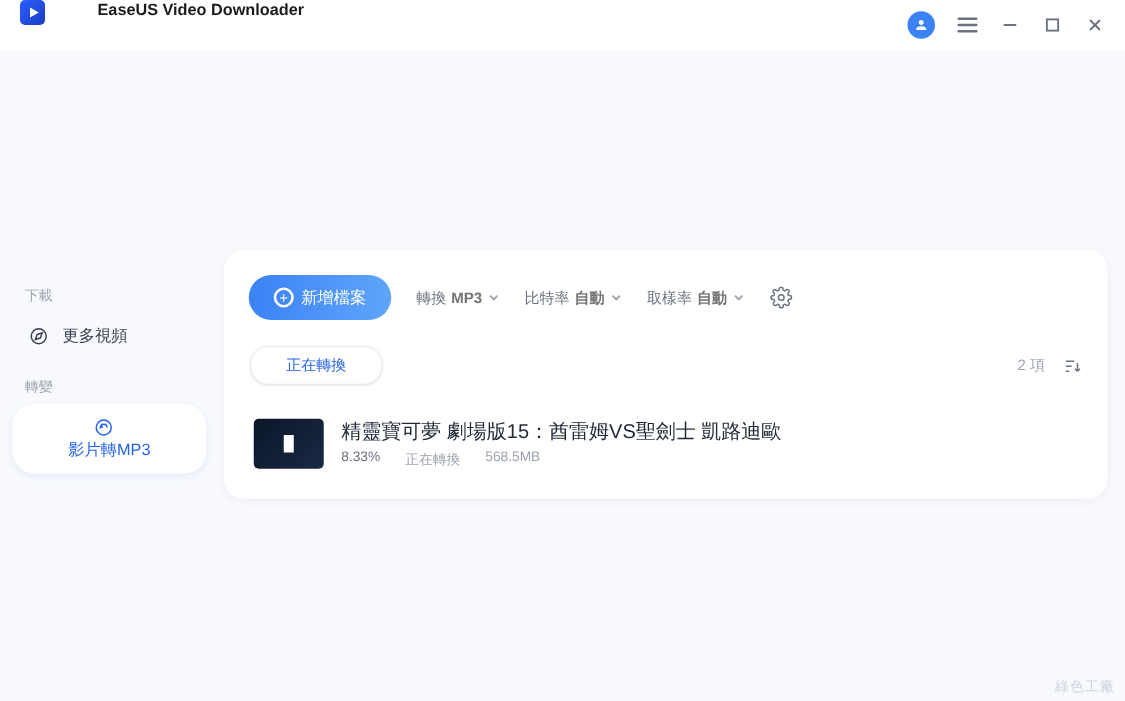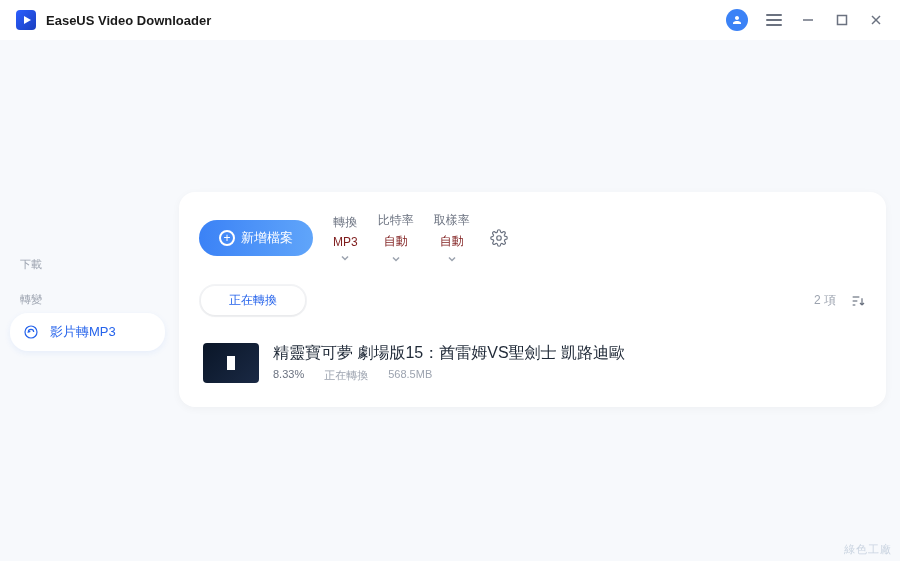--- a/index.html
+++ b/index.html
@@ -1,47 +1,47 @@
 <!DOCTYPE html>
 <html><head>
 <meta charset="utf-8">
 <style>
 * { margin: 0; padding: 0; box-sizing: border-box; font-family: -apple-system, "Segoe UI", "Microsoft YaHei", sans-serif; }
 body { width: 900px; height: 561px; background: #f7f9fc; overflow: hidden; position: relative; }
 
-.titlebar { height: 40px; display: flex; align-items: center; padding: 0 16px; background: #fff; }
+.titlebar { height: 40px; display: flex; padding: 0 16px; background: #fff; gap: 32px; }
 .logo { width: 20px; height: 20px; background: linear-gradient(135deg, #2b5eff, #1a3fbf); border-radius: 4px; display: flex; align-items: center; justify-content: center; margin-right: 10px; }
 .logo::after { content: ""; width: 0; height: 0; border-left: 7px solid #fff; border-top: 4px solid transparent; border-bottom: 4px solid transparent; margin-left: 2px; }
 .app-title { font-size: 13px; font-weight: 600; color: #1a1a1a; }
 .win-controls { margin-left: auto; display: flex; align-items: center; gap: 18px; }
 .user-icon { width: 22px; height: 22px; border-radius: 50%; background: #3b82f6; display: flex; align-items: center; justify-content: center; }
 .user-icon svg { width: 12px; height: 12px; fill: #fff; }
 .hamburger { width: 16px; height: 12px; display: flex; flex-direction: column; justify-content: space-between; cursor: pointer; }
 .hamburger span { height: 2px; background: #6b7280; border-radius: 1px; }
 .wc { width: 16px; height: 16px; display: flex; align-items: center; justify-content: center; cursor: pointer; color: #6b7280; }
 .wc svg { width: 14px; height: 14px; stroke: currentColor; stroke-width: 1.5; fill: none; }
 
 .layout { display: flex; height: calc(100% - 40px); align-items: center; }
 .sidebar { width: 175px; padding: 20px 10px; }
 .sb-section { font-size: 11px; color: #9ca3af; padding: 6px 10px; margin-top: 8px; }
 .sb-section:first-child { margin-top: 0; }
 .sb-item { display: flex; align-items: center; padding: 10px 12px; border-radius: 18px; cursor: pointer; font-size: 13px; color: #374151; position: relative; }
-.sb-item.active { background: #fff; color: #2563eb; box-shadow: 0 2px 6px rgba(37,99,235,0.08); }
+.sb-item.active { background: #fff; color: #2563eb; box-shadow: 0 2px 6px rgba(37,99,235,0.08); flex-direction: column; }
 .sb-item .icon { width: 18px; height: 18px; margin-right: 10px; display: flex; align-items: center; justify-content: center; }
 .sb-item .icon svg { width: 16px; height: 16px; stroke: currentColor; fill: none; stroke-width: 1.8; }
 .sb-item .fire { margin-left: auto; color: #f97316; font-size: 14px; }
 
 .main { flex: 1; padding: 12px 14px 14px 4px; }
 .panel { background: #fff; border-radius: 16px; height: 100%; padding: 16px 20px; box-shadow: 0 2px 8px rgba(0,0,0,0.04); display: flex; flex-direction: column; }
 
 .toolbar { display: flex; align-items: center; gap: 20px; padding: 4px 0 12px; }
 .add-btn { background: linear-gradient(90deg, #3b82f6, #60a5fa); color: #fff; border: none; border-radius: 20px; padding: 9px 20px; font-size: 13px; font-weight: 500; display: flex; align-items: center; gap: 6px; cursor: pointer; }
 .add-btn .plus { width: 16px; height: 16px; border: 2px solid #fff; border-radius: 50%; display: flex; align-items: center; justify-content: center; font-size: 12px; line-height: 1; }
-.dropdown { font-size: 12px; color: #6b7280; display: flex; align-items: center; gap: 4px; cursor: pointer; flex-direction: column; }
-.dropdown .value { color: #7f1d1d; font-weight: 400; }
+.dropdown { font-size: 12px; color: #6b7280; display: flex; align-items: center; gap: 4px; cursor: pointer; }
+.dropdown .value { color: #737373; font-weight: 700; }
 .dropdown .chev { width: 10px; height: 10px; }
 .gear { width: 18px; height: 18px; cursor: pointer; color: #6b7280; }
 .gear svg { width: 18px; height: 18px; stroke: currentColor; fill: none; stroke-width: 1.6; }
 
 .tabs-row { display: flex; align-items: center; margin-top: 8px; }
 .tabs { display: flex; background: #f3f4f6; border-radius: 16px; padding: 2px; }
 .tab { padding: 6px 28px; font-size: 12px; color: #9ca3af; border-radius: 14px; cursor: pointer; }
 .tab.active { background: #fff; color: #2563eb; box-shadow: 0 1px 3px rgba(0,0,0,0.06); }
 .count { margin-left: auto; font-size: 12px; color: #9ca3af; margin-right: 14px; }
 .sort { width: 16px; height: 16px; cursor: pointer; color: #6b7280; }
@@ -90,20 +90,29 @@
           <line x1="3" y1="3" x2="11" y2="11"></line>
           <line x1="11" y1="3" x2="3" y2="11"></line>
         </svg>
       </div>
   </div>
 </div>
 
 <div class="layout">
   <div class="sidebar">
     <div class="sb-section">下載</div>
+    <div class="sb-item">
+      <span class="icon">
+          <svg viewBox="0 0 24 24">
+            <circle cx="12" cy="12" r="9"></circle>
+            <path d="M10 10l6-2-2 6-6 2z"></path>
+          </svg>
+        </span>
+      <span>更多視頻</span>
+    </div>
     <div class="sb-section">轉變</div>
     <div class="sb-item active">
       <span class="icon">
           <svg viewBox="0 0 24 24">
             <circle cx="12" cy="12" r="9"></circle>
             <path d="M8 12a4 4 0 018 0M9 9l-1 3 3-1"></path>
           </svg>
         </span>
       <span>影片轉MP3</span>
     </div>

